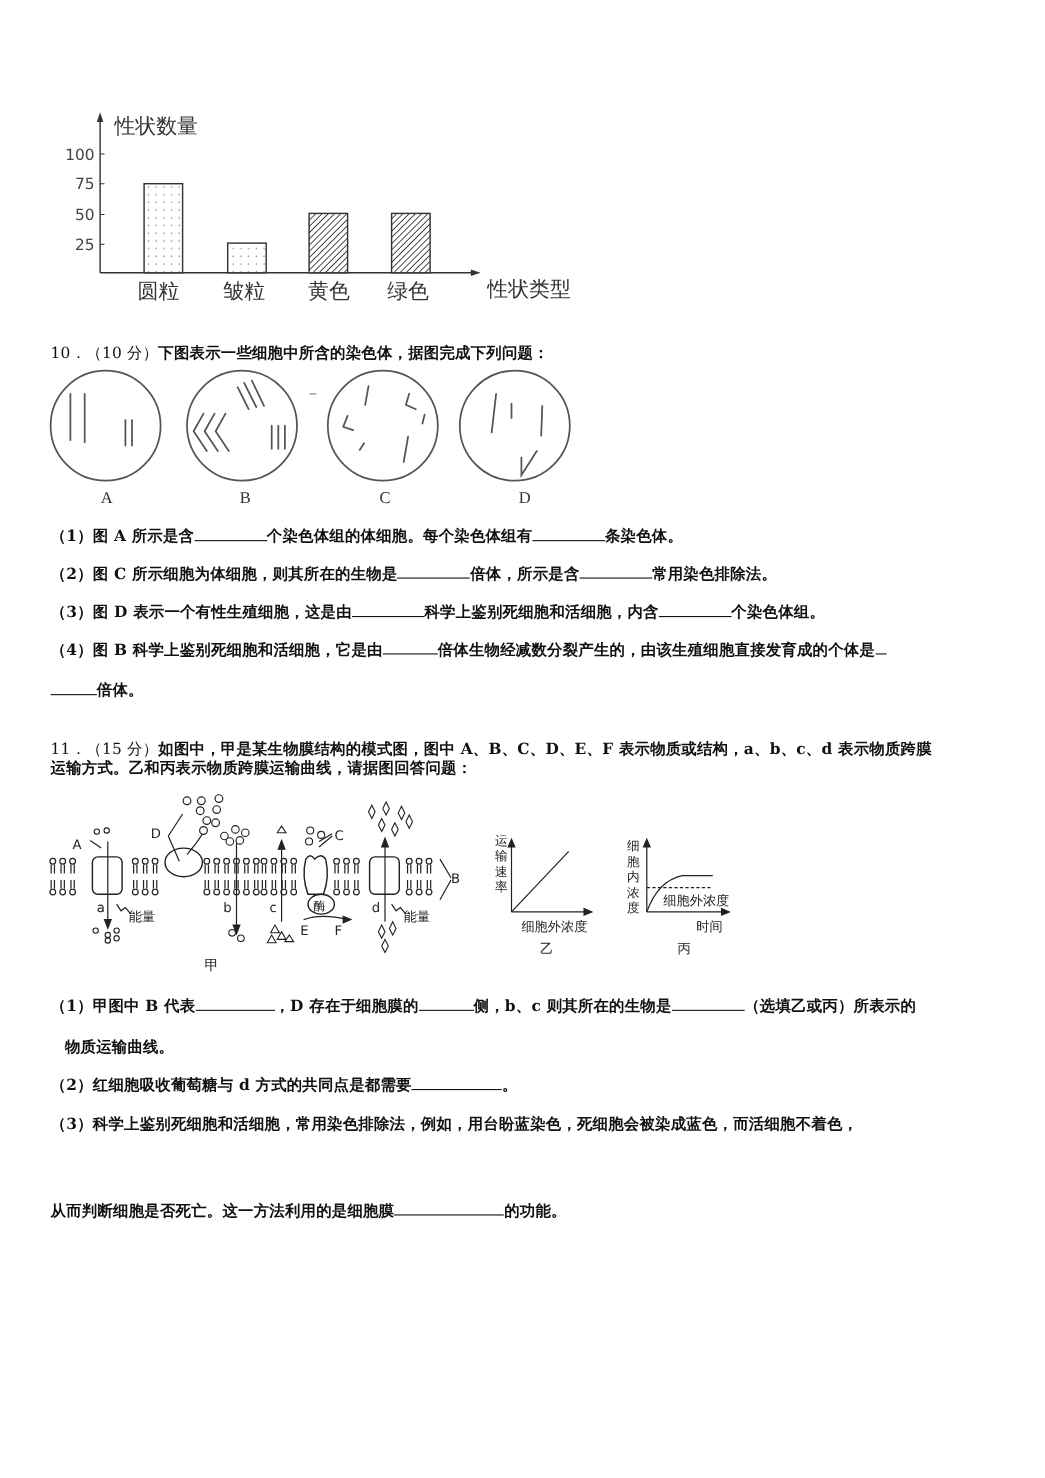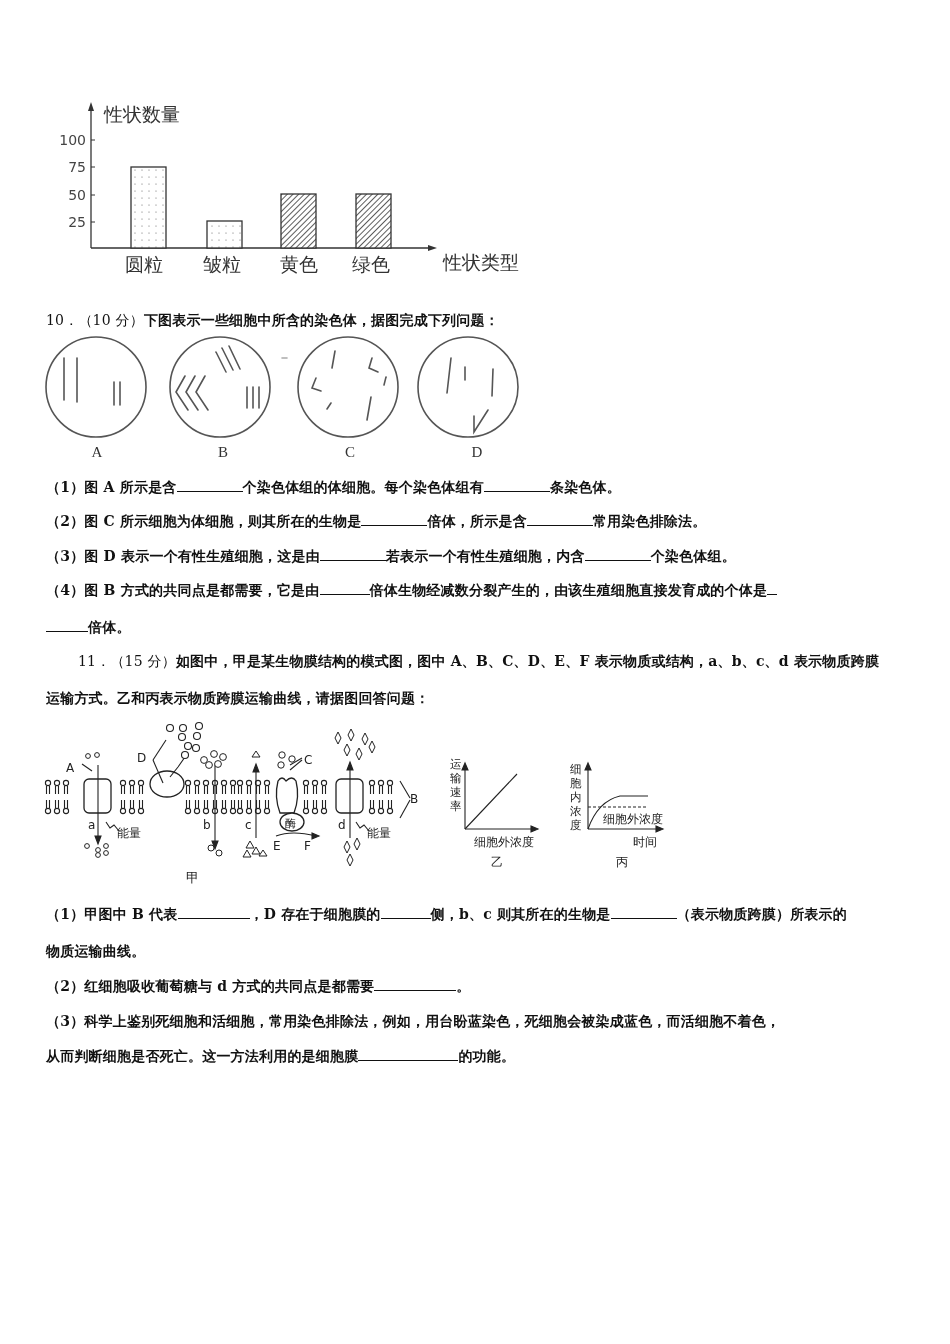--- a/index.html
+++ b/index.html
@@ -109,30 +109,30 @@
   <text class="lbl-serif" x="477" y="457" font-size="15" text-anchor="middle" fill="#333">D</text>
 </svg>
 
 <div class="line" style="top:479px;">
   <span>（1）</span><span>图 A 所示是含</span><span class="blank" style="width:66px"></span><span>个染色体组的体细胞。每个染色体组有</span><span class="blank" style="width:66px"></span><span>条染色体。</span>
 </div>
 <div class="line" style="top:513px;">
   <span>（2）</span><span>图 C 所示细胞为体细胞，则其所在的生物是</span><span class="blank" style="width:66px"></span><span>倍体，所示是含</span><span class="blank" style="width:66px"></span><span>常用染色排除法。</span>
 </div>
 <div class="line" style="top:548px;">
-  <span>（3）</span><span>图 D 表示一个有性生殖细胞，这是由</span><span class="blank" style="width:66px"></span><span>若表示一个有性生殖细胞，内含</span><span class="blank" style="width:66px"></span><span>个染色体组。</span>
+  <span>（3）</span><span>图 D 表示一个有性生殖细胞，这是由</span><span class="blank" style="width:66px"></span><span>科学上鉴别死细胞和活细胞，内含</span><span class="blank" style="width:66px"></span><span>个染色体组。</span>
 </div>
 <div class="line" style="top:582px;">
-  <span>（4）</span><span>图 B 方式的共同点是都需要，它是由</span><span class="blank" style="width:50px"></span><span>倍体生物经减数分裂产生的，由该生殖细胞直接发育成的个体是</span><span class="blank" style="width:10px"></span>
+  <span>（4）</span><span>图 B 科学上鉴别死细胞和活细胞，它是由</span><span class="blank" style="width:50px"></span><span>倍体生物经减数分裂产生的，由该生殖细胞直接发育成的个体是</span><span class="blank" style="width:10px"></span>
 </div>
 <div class="line" style="top:619px;">
   <span class="blank" style="width:42px"></span><span>倍体。</span>
 </div>
 
-<div class="line" style="top:653px;margin-left:32px;">
+<div class="line" style="top:672px;">
   <span class="num">11．</span><span class="num">（15 分）</span><span>如图中，甲是某生物膜结构的模式图，图中 A、B、C、D、E、F 表示物质或结构，a、b、c、d 表示物质跨膜</span>
 </div>
 <div class="line" style="top:690px;">
   <span>运输方式。乙和丙表示物质跨膜运输曲线，请据图回答问题：</span>
 </div>
 
 <svg class="abs" style="left:40px;top:720px" width="400" height="170" viewBox="40 720 400 170">
   <g id="lipids" stroke="#222" stroke-width="1.1" fill="#fff">
       <circle cx="48" cy="783" r="2.6"></circle>
       <path d="M46.5,786 l0,8 M49.5,786 l0,8" fill="none"></path>
@@ -346,26 +346,26 @@
   </g>
   <text font-size="11.5" fill="#222">
     <tspan x="570" y="773" id="bing-y0">细</tspan><tspan x="570" y="787" id="bing-y1">胞</tspan><tspan x="570" y="801" id="bing-y2">内</tspan><tspan x="570" y="815" id="bing-y3">浓</tspan><tspan x="570" y="829" id="bing-y4">度</tspan>
   </text>
   <text x="603" y="823" font-size="12" fill="#222">细胞外浓度</text>
   <text x="633" y="846" font-size="12" fill="#222">时间</text>
   <text x="616" y="866" font-size="12" fill="#222">丙</text>
 </svg>
 
 <div class="line" style="top:906px;">
-  <span>（1）</span><span>甲图中 B 代表</span><span class="blank" style="width:72px"></span><span>，D 存在于细胞膜的</span><span class="blank" style="width:50px"></span><span>侧，b、c 则其所在的生物是</span><span class="blank" style="width:66px"></span><span>（表示物质跨膜）所表示的</span>
-</div>
-<div class="line" style="top:943px;">
+  <span>（1）</span><span>甲图中 B 代表</span><span class="blank" style="width:72px"></span><span>，D 存在于细胞膜的</span><span class="blank" style="width:50px"></span><span>侧，b、c 则其所在的生物是</span><span class="blank" style="width:66px"></span><span>（选填乙或丙）所表示的</span>
+</div>
+<div class="line" style="top:943px;margin-left:13px;">
   <span>物质运输曲线。</span>
 </div>
 <div class="line" style="top:978px;">
   <span>（2）</span><span>红细胞吸收葡萄糖与 d 方式的共同点是都需要</span><span class="blank" style="width:82px"></span><span>。</span>
 </div>
 <div class="line" style="top:1013px;">
   <span>（3）</span><span>科学上鉴别死细胞和活细胞，常用染色排除法，例如，用台盼蓝染色，死细胞会被染成蓝色，而活细胞不着色，</span>
 </div>
-<div class="line" style="top:1048px;">
+<div class="line" style="top:1092px;">
   <span>从而判断细胞是否死亡。这一方法利用的是细胞膜</span><span class="blank" style="width:100px"></span><span>的功能。</span>
 </div>
 
 </body></html>

